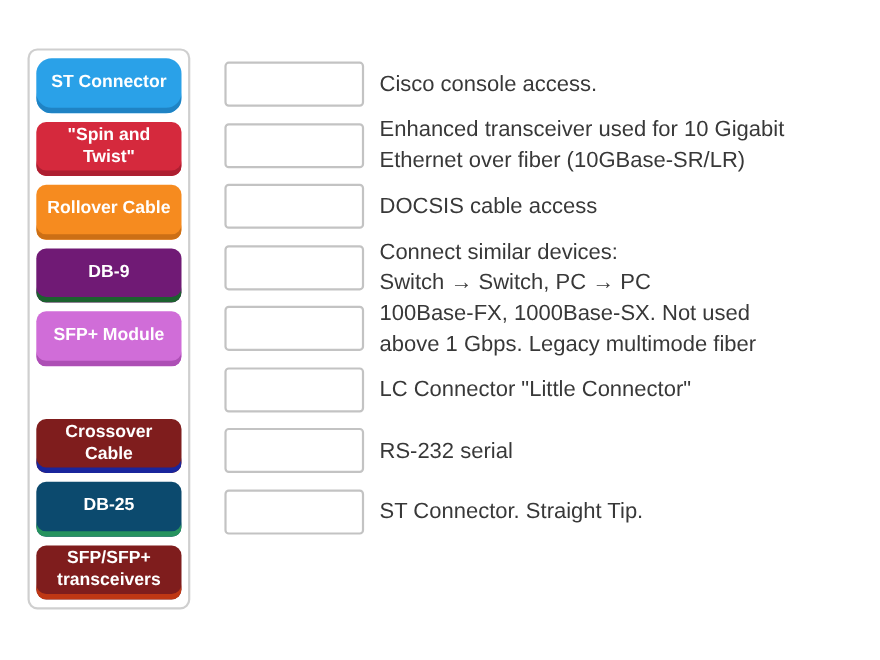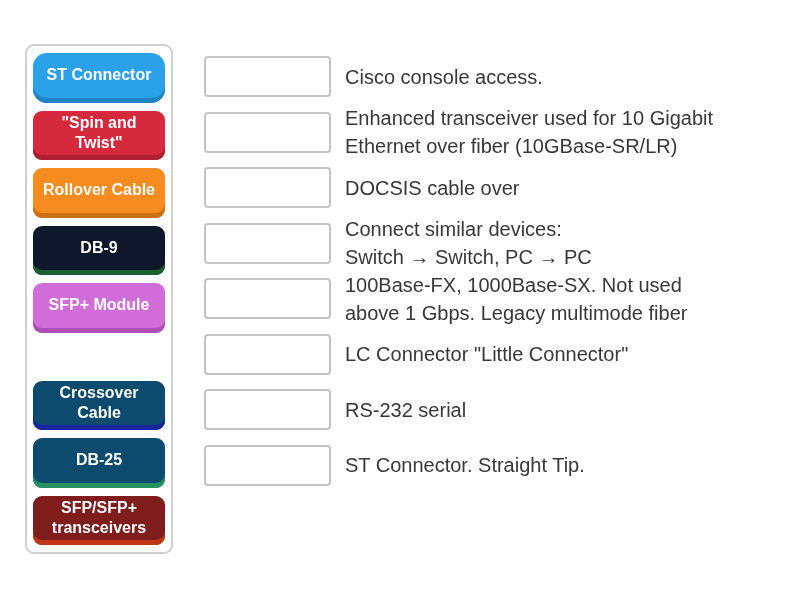--- a/index.html
+++ b/index.html
@@ -77,40 +77,40 @@
 </style>
 </head>
 <body>
 
 <div class="stage">
 
   <div class="board">
     <div class="tile" style="background-color: rgb(42, 161, 232); box-shadow: rgb(31, 131, 196) 0px -5px 0px inset; border-radius: 14px;">ST Connector</div>
     <div class="tile" style="background-color: rgb(213, 41, 61); box-shadow: rgb(173, 31, 49) 0px -5px 0px inset;">"Spin and Twist"</div>
     <div class="tile" style="background-color: rgb(246, 139, 31); box-shadow: rgb(204, 111, 21) 0px -5px 0px inset;">Rollover Cable</div>
-    <div class="tile" style="background-color: #0f172a; box-shadow: rgb(28, 97, 47) 0px -5px 0px inset;">DB-9</div>
+    <div class="tile" style="background-color: #701a75; box-shadow: rgb(28, 97, 47) 0px -5px 0px inset;">DB-9</div>
     <div class="tile" style="background-color: rgb(208, 109, 216); box-shadow: rgb(173, 79, 181) 0px -5px 0px inset;">SFP+ Module</div>
-    <div class="tile" style="background-color: #0c4a6e; box-shadow: rgb(25, 37, 156) 0px -5px 0px inset; margin-top: 40px;">Crossover Cable</div>
+    <div class="tile" style="background-color: #7f1d1d; box-shadow: rgb(25, 37, 156) 0px -5px 0px inset; margin-top: 40px;">Crossover Cable</div>
     <div class="tile" style="background-color: #0c4a6e; box-shadow: rgb(38, 147, 94) 0px -5px 0px inset;">DB-25</div>
     <div class="tile" style="background-color: #7f1d1d; box-shadow: rgb(191, 55, 20) 0px -5px 0px inset;">SFP/SFP+ transceivers</div>
   </div>
 
   <div class="rows">
     <div class="row">
       <div class="drop-zone"></div>
       <div class="definition">Cisco console access.</div>
     </div>
     <div class="row">
       <div class="drop-zone"></div>
       <div class="definition">Enhanced transceiver used for 10 Gigabit
 Ethernet over fiber (10GBase-SR/LR)</div>
     </div>
     <div class="row">
       <div class="drop-zone"></div>
-      <div class="definition">DOCSIS cable over</div>
+      <div class="definition">DOCSIS cable access</div>
     </div>
     <div class="row">
       <div class="drop-zone"></div>
       <div class="definition">Connect similar devices:
 Switch → Switch, PC → PC</div>
     </div>
     <div class="row">
       <div class="drop-zone"></div>
       <div class="definition">100Base-FX, 1000Base-SX. Not used
 above 1 Gbps. Legacy multimode fiber</div>

